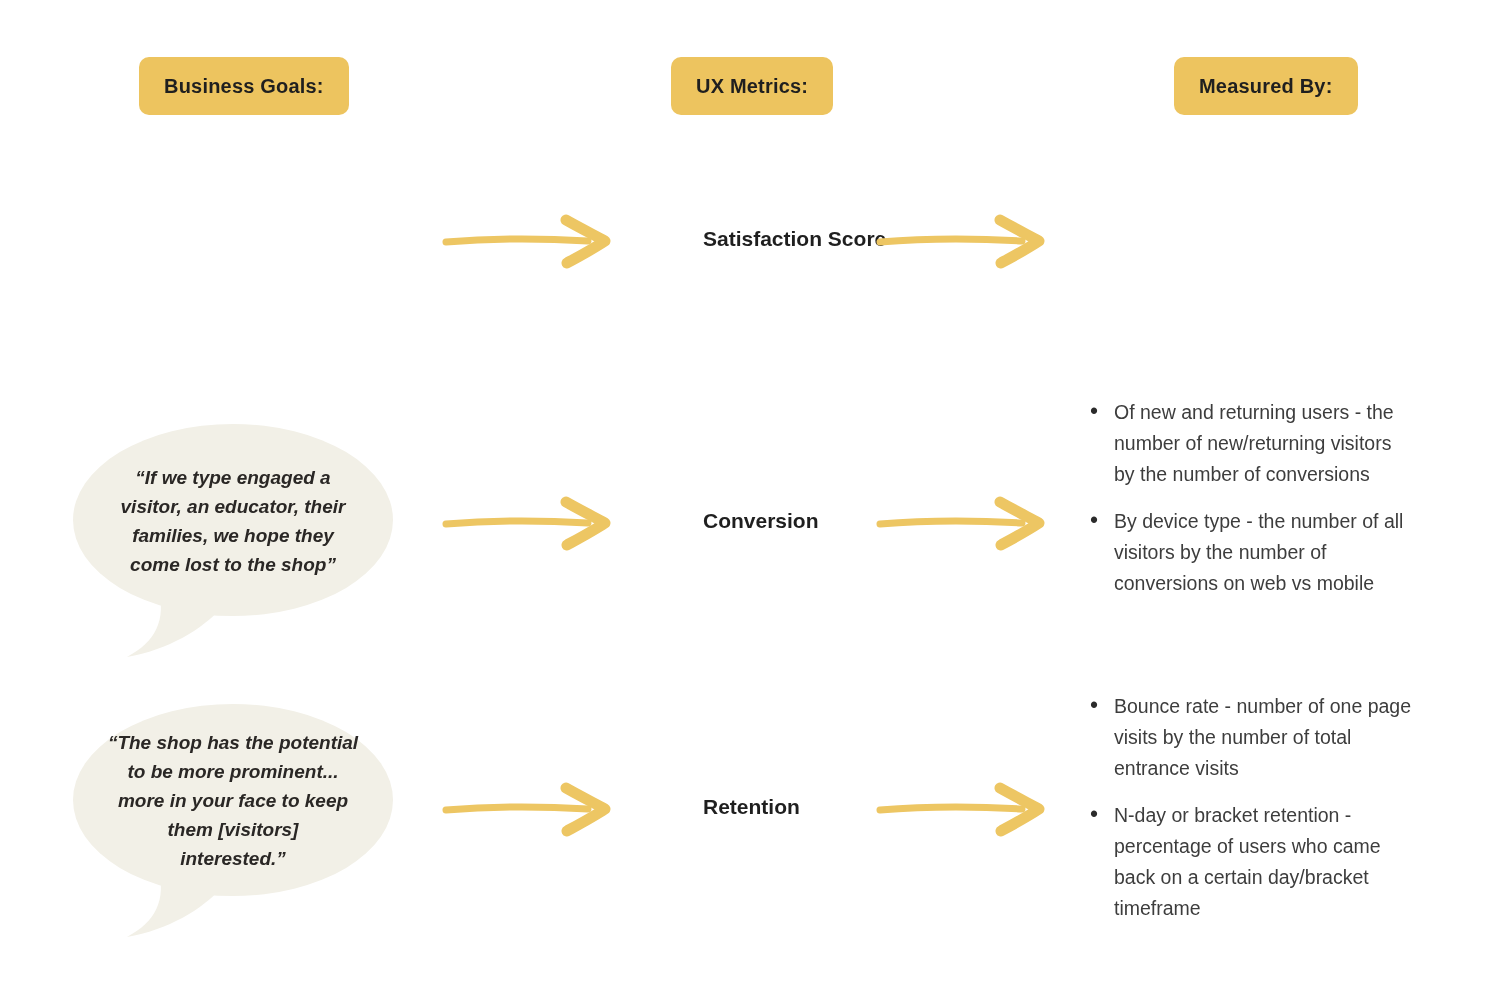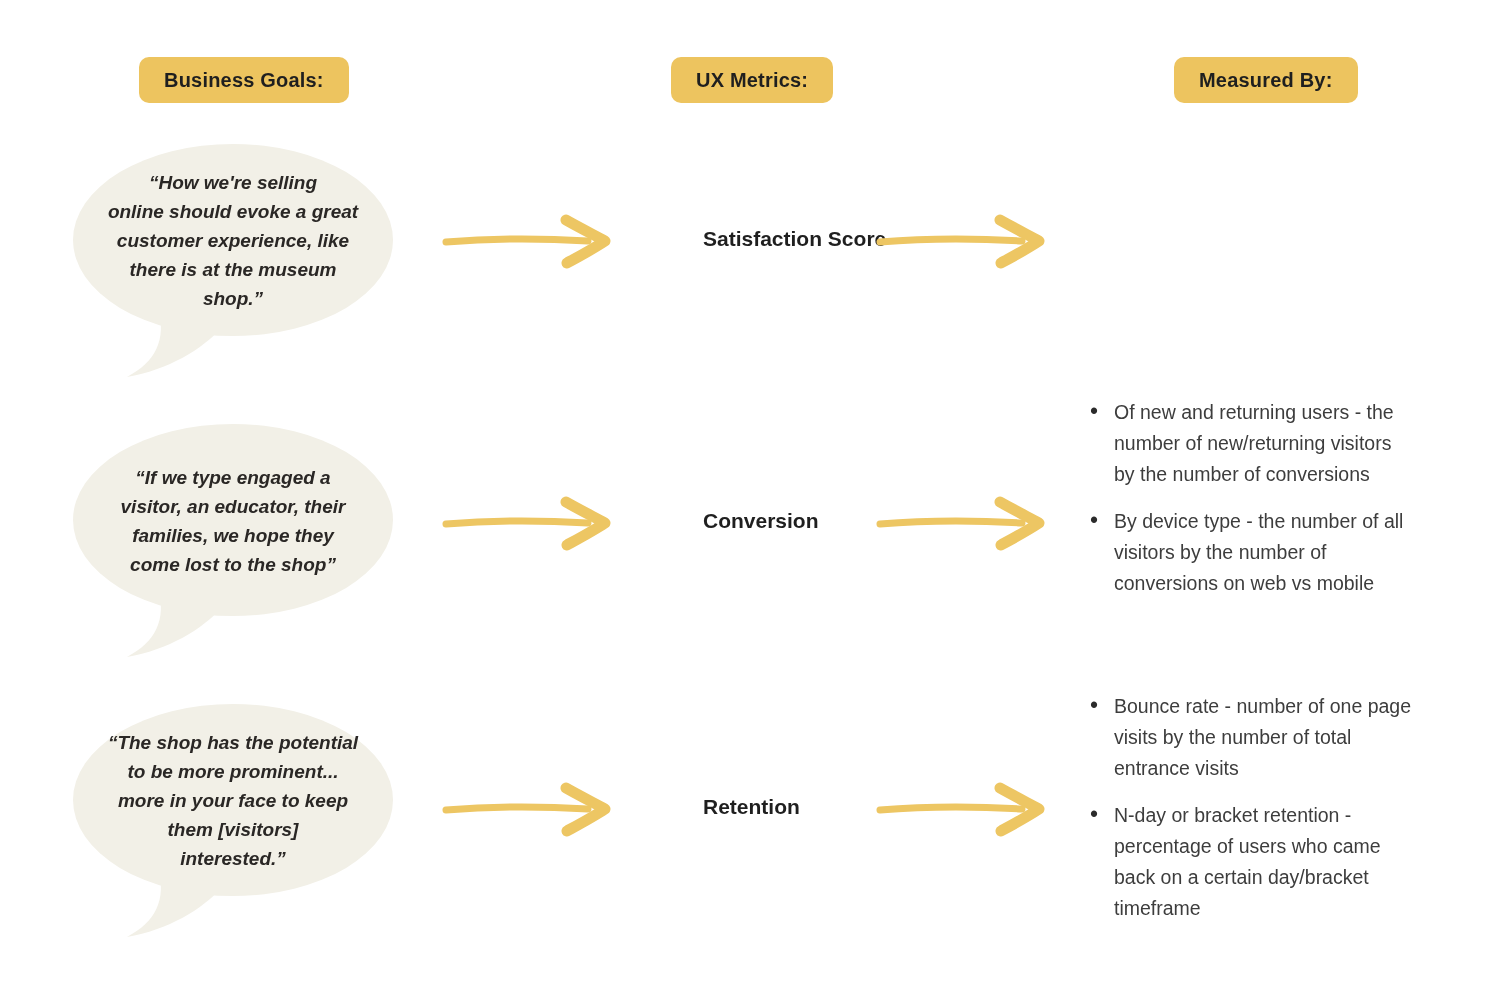--- a/index.html
+++ b/index.html
@@ -16,21 +16,21 @@
     overflow: hidden;
   }
 
   
   .badge {
     position: absolute;
     top: 57px;
     height: 46px;
     display: inline-flex;
     align-items: center;
-    padding: 0 25px;
+    padding: 6px 25px;
     border-radius: 10px;
     background: var(--accent-yellow, #EDC45F);
     color: var(--heading-ink, #1F1F1F);
     font-size: 20px;
     font-weight: 700;
     letter-spacing: 0.2px;
     white-space: nowrap;
   }
   .badge-goals   { left: 139px; }
   .badge-metrics { left: 671px; }
@@ -149,33 +149,20 @@
 </style>
 </head>
 <body>
 
 <div class="canvas">
 
   <div class="badge badge-goals">Business Goals:</div>
   <div class="badge badge-metrics">UX Metrics:</div>
   <div class="badge badge-measured">Measured By:</div>
 
-  <div class="bubble bubble-1">
-    <svg viewBox="0 0 326 240" aria-hidden="true">
-      <ellipse class="bubble-fill" cx="163" cy="97" rx="160" ry="96"></ellipse>
-      <path class="bubble-fill" d="M 88 163 C 97 198, 85 219, 57 234 C 98 227, 133 206, 152 184 Z"></path>
-    </svg>
-    <div class="bubble-text">
-      <span>“How we're selling</span>
-      <span>online should evoke a great</span>
-      <span>customer experience, like</span>
-      <span>there is at the museum</span>
-      <span>shop.”</span>
-    </div>
-  </div>
 
   <svg class="arrow arrow-r1a" viewBox="0 0 172 62" aria-hidden="true">
     <path class="shaft" d="M6,32 C55,28 105,28.5 148,31"></path>
     <path class="head" d="M126,10 C142,19 156,26 165,31 C153,39 138,47 127,53"></path>
   </svg>
 
   <div class="metric metric-1">Satisfaction Score</div>
 
   <svg class="arrow arrow-r1b" viewBox="0 0 172 62" aria-hidden="true">
     <path class="shaft" d="M6,32 C55,28 105,28.5 148,31"></path>

